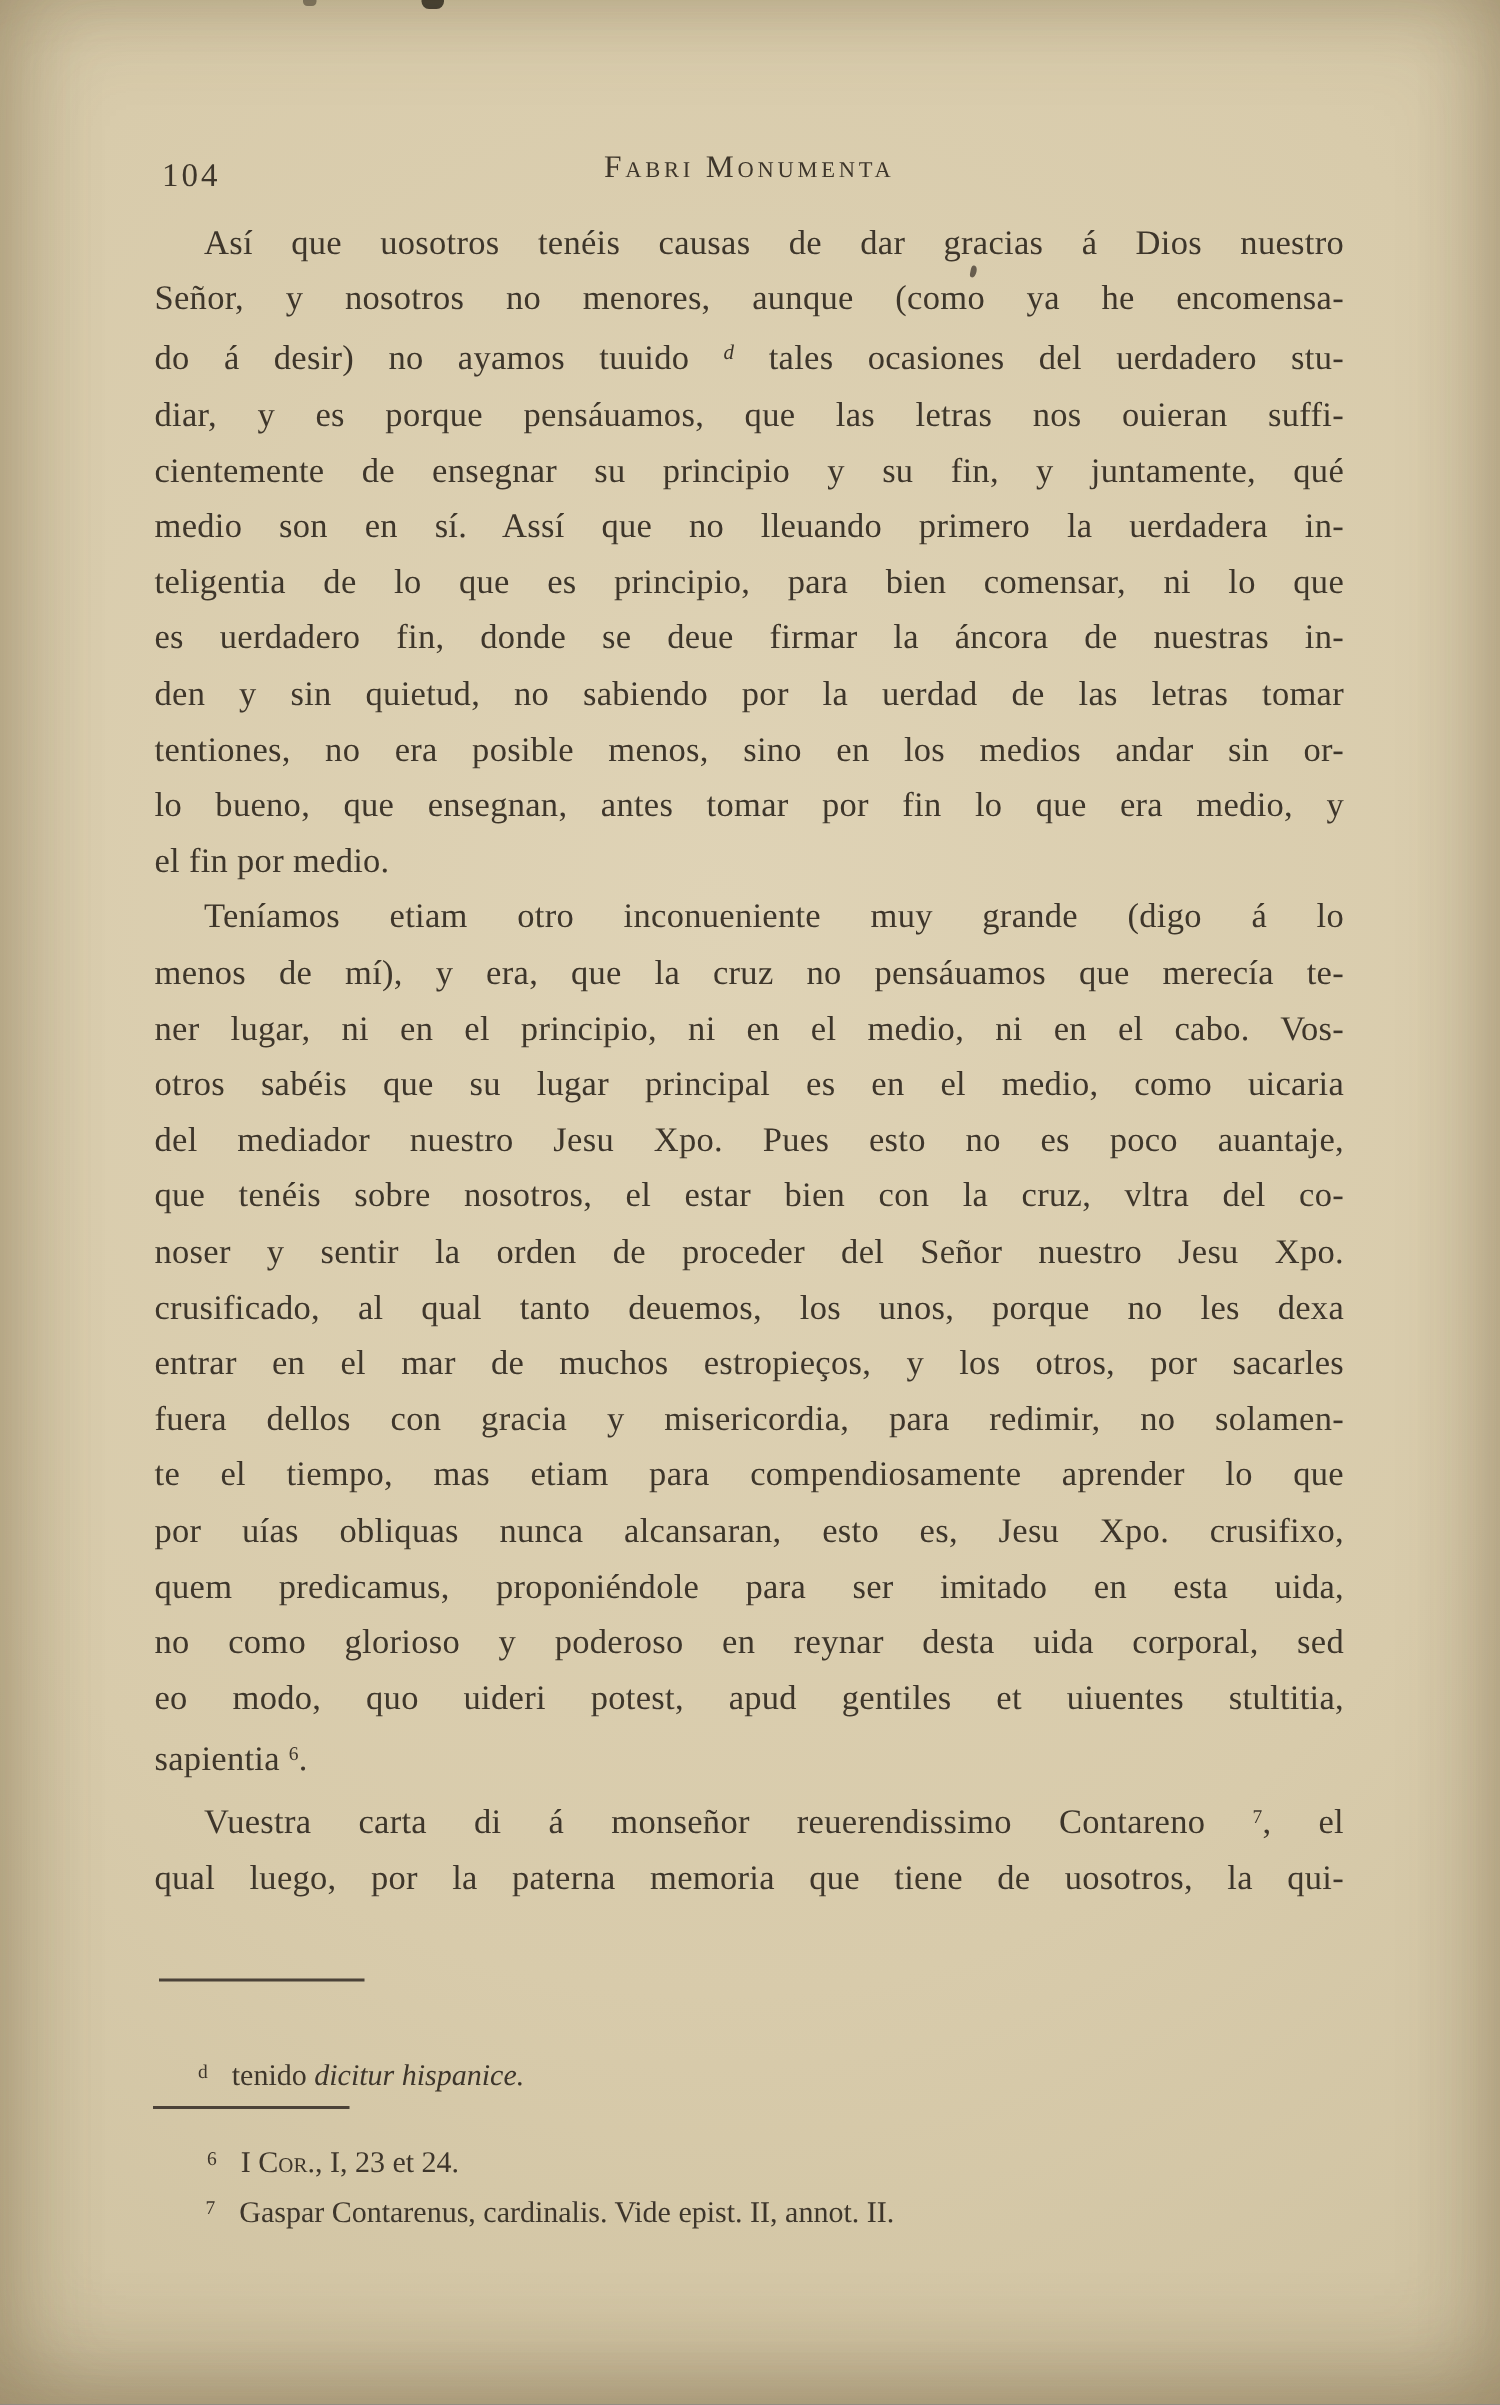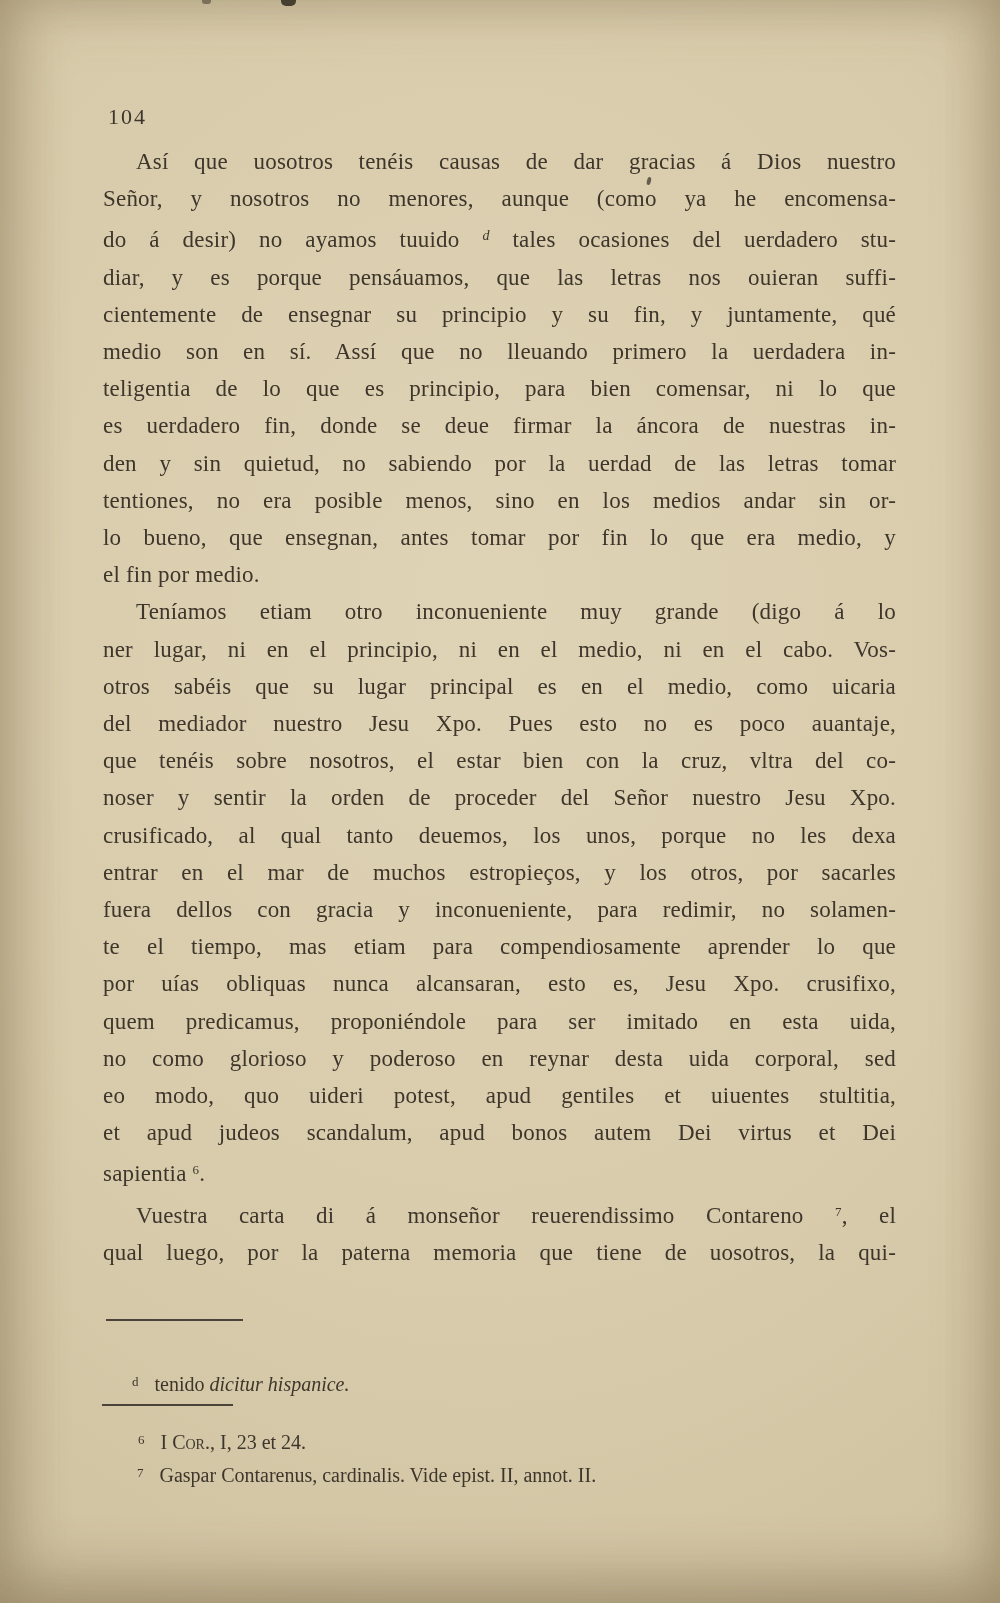--- a/index.html
+++ b/index.html
@@ -72,49 +72,50 @@
 <body>
 
 <div id="scan-page">
 
   <div id="artifact-top-1" class="artifact"></div>
   <div id="artifact-top-2" class="artifact"></div>
   <div id="artifact-gracias-mark" class="artifact"></div>
 
   <div id="page-number">104</div>
 
+  <div id="running-header">Fabri Monumenta</div>
 
   <div id="body-text">
       <div class="line indent"><span>Así que uosotros tenéis causas de dar gracias á Dios nuestro</span></div>
       <div class="line"><span>Señor, y nosotros no menores, aunque (como ya he encomensa-</span></div>
       <div class="line"><span>do á desir) no ayamos tuuido </span><span class="sup-it">d</span><span> tales ocasiones del uerdadero stu-</span></div>
       <div class="line"><span>diar, y es porque pensáuamos, que las letras nos ouieran suffi-</span></div>
       <div class="line"><span>cientemente de ensegnar su principio y su fin, y juntamente, qué</span></div>
       <div class="line"><span>medio son en sí. Assí que no lleuando primero la uerdadera in-</span></div>
       <div class="line"><span>teligentia de lo que es principio, para bien comensar, ni lo que</span></div>
       <div class="line"><span>es uerdadero fin, donde se deue firmar la áncora de nuestras in-</span></div>
       <div class="line"><span>den y sin quietud, no sabiendo por la uerdad de las letras tomar</span></div>
       <div class="line"><span>tentiones, no era posible menos, sino en los medios andar sin or-</span></div>
       <div class="line"><span>lo bueno, que ensegnan, antes tomar por fin lo que era medio, y</span></div>
       <div class="line para-end"><span>el fin por medio.</span></div>
       <div class="line indent"><span>Teníamos etiam otro inconueniente muy grande (digo á lo</span></div>
+      <div class="line"><span>menos de mí), y era, que la cruz no pensáuamos que merecía te-</span></div>
       <div class="line"><span>ner lugar, ni en el principio, ni en el medio, ni en el cabo. Vos-</span></div>
       <div class="line"><span>otros sabéis que su lugar principal es en el medio, como uicaria</span></div>
       <div class="line"><span>del mediador nuestro Jesu Xpo. Pues esto no es poco auantaje,</span></div>
       <div class="line"><span>que tenéis sobre nosotros, el estar bien con la cruz, vltra del co-</span></div>
       <div class="line"><span>noser y sentir la orden de proceder del Señor nuestro Jesu Xpo.</span></div>
       <div class="line"><span>crusificado, al qual tanto deuemos, los unos, porque no les dexa</span></div>
       <div class="line"><span>entrar en el mar de muchos estropieços, y los otros, por sacarles</span></div>
-      <div class="line"><span>fuera dellos con gracia y inconueniente, para redimir, no solamen-</span></div>
+      <div class="line"><span>fuera dellos con gracia y misericordia, para redimir, no solamen-</span></div>
       <div class="line"><span>te el tiempo, mas etiam para compendiosamente aprender lo que</span></div>
       <div class="line"><span>por uías obliquas nunca alcansaran, esto es, Jesu Xpo. crusifixo,</span></div>
       <div class="line"><span>quem predicamus, proponiéndole para ser imitado en esta uida,</span></div>
       <div class="line"><span>no como glorioso y poderoso en reynar desta uida corporal, sed</span></div>
       <div class="line"><span>eo modo, quo uideri potest, apud gentiles et uiuentes stultitia,</span></div>
-      <div class="line"><span>et apud judeos scandalum, apud bonos autem Dei virtus et Dei</span></div>
       <div class="line para-end"><span>sapientia </span><span class="sup">6</span><span>.</span></div>
       <div class="line indent"><span>Vuestra carta di á monseñor reuerendissimo Contareno </span><span class="sup">7</span><span>, el</span></div>
       <div class="line"><span>qual luego, por la paterna memoria que tiene de uosotros, la qui-</span></div>
     </div>
 
   <div id="fn-rule-1" class="fn-rule"></div>
 
   <div id="footnote-d" class="footnote"><span class="fn-marker">d</span><span><span>tenido </span><span class="italic">dicitur hispanice.</span></span></div>
 
   <div id="fn-rule-2" class="fn-rule"></div>

